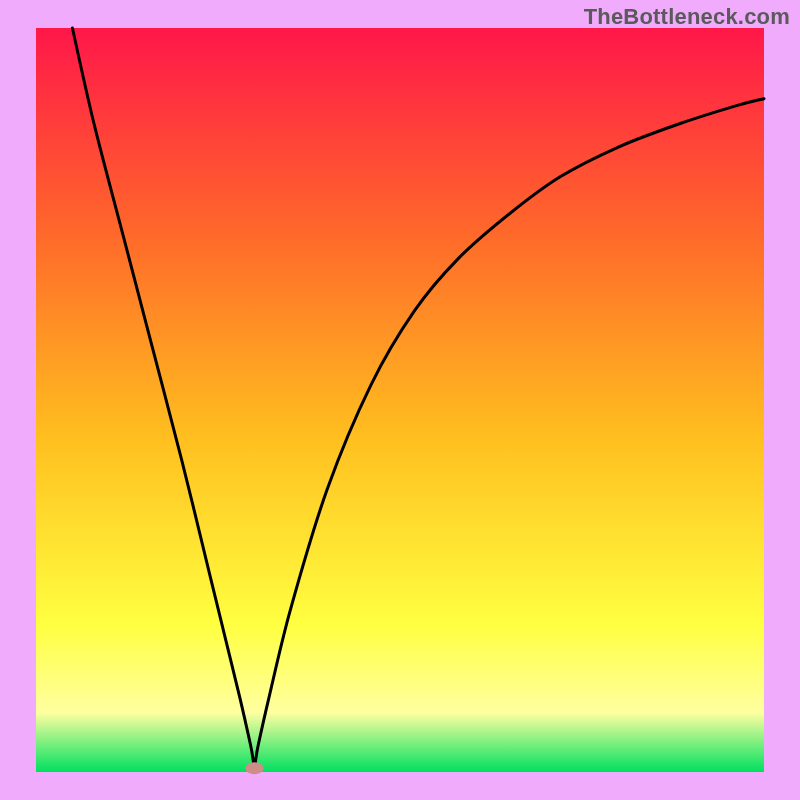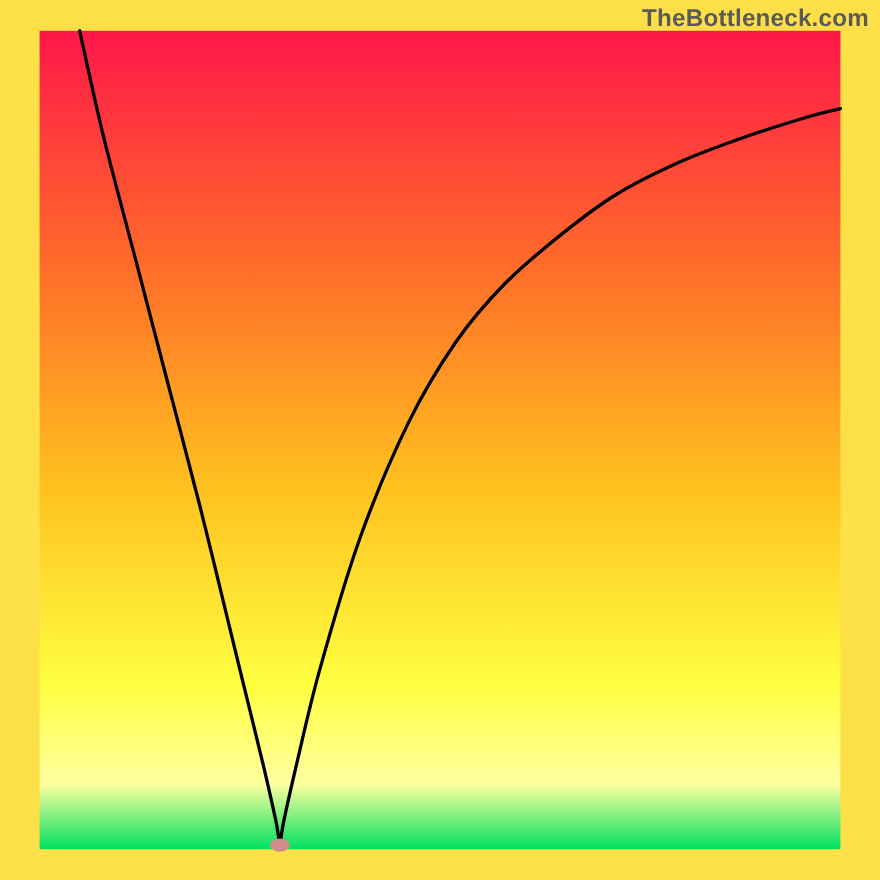--- a/index.html
+++ b/index.html
@@ -8,21 +8,21 @@
     width: 800px;
     height: 800px;
     overflow: hidden;
     background: #000;
     font-family: Arial, Helvetica, sans-serif;
   }
   .frame {
     position: relative;
     width: 800px;
     height: 800px;
-    background: #fde047;
+    background: #f0abfc;
   }
   .watermark {
     position: absolute;
     top: 4px;
     right: 10px;
     color: #5a5a5a;
     font-size: 22px;
     font-weight: 600;
     letter-spacing: 0.2px;
     z-index: 10;

